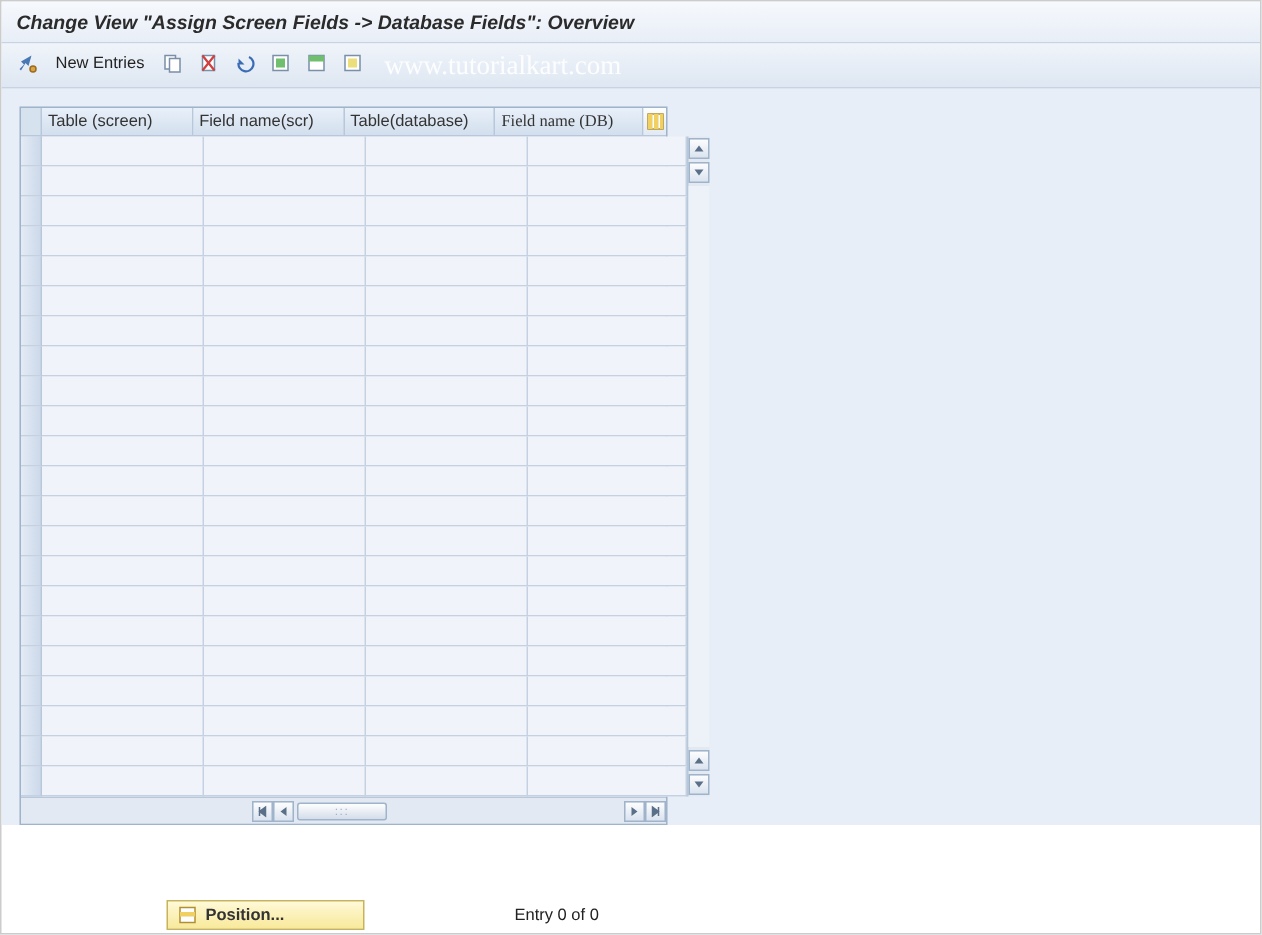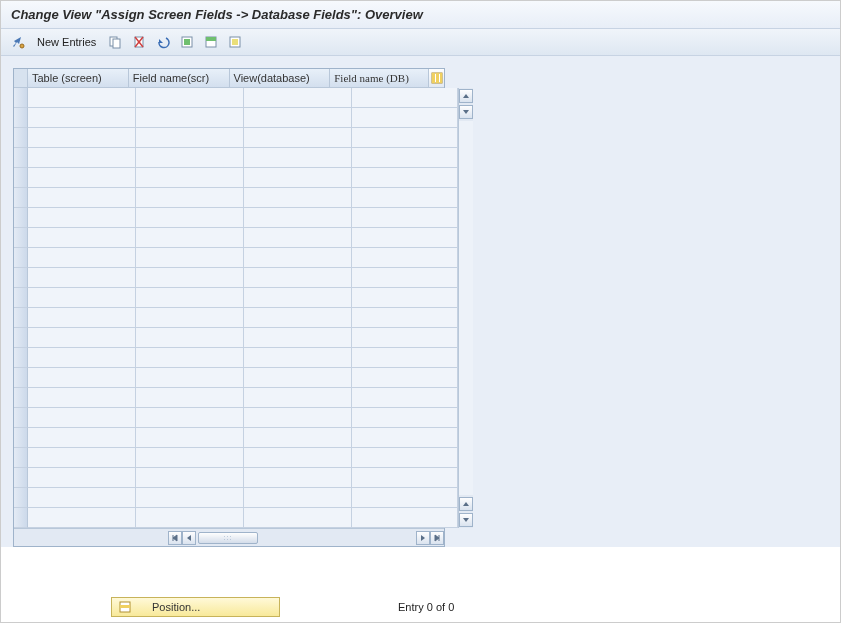--- a/index.html
+++ b/index.html
@@ -168,38 +168,39 @@
   .hscroll .gap { flex:1; }
   .arrow svg{display:block;}
 
   .footer {
     padding: 50px 10px 10px 110px;
     display:flex;
     align-items:center;
     gap: 30px;
   }
   .position-btn {
-    width: 169px;
+    width: 132px;
     height: 20px;
     background: linear-gradient(#fff9d8,#f8e99a);
     border:1px solid #c7b35a;
     display:flex;
     align-items:center;
     padding:0 6px;
-    gap:20px;
+    gap:5px;
     cursor:pointer;
     font-size:11px;
     color:#333;
+    font-weight:bold;
   }
   .position-btn .picon{
     width:14px;height:14px;
     display:flex;align-items:center;justify-content:center;
   }
   .entry-text {
-    margin-left: 88px;
+    margin-left: 70px;
     color:#222;
   }
 </style>
 </head>
 <body>
 
 <div class="title-bar">
   <span>Change View "Assign Screen Fields -&gt; Database Fields": Overview</span>
 </div>
 
@@ -241,29 +242,30 @@
         <rect x="2" y="2" width="10" height="10" fill="#fff" stroke="#7a8fa8"></rect>
         <rect x="2" y="2" width="10" height="4" fill="#6fbf6f"></rect>
       </svg>
   </span>
   <span class="tb-btn">
     <svg width="14" height="14">
         <rect x="2" y="2" width="10" height="10" fill="#fff" stroke="#7a8fa8"></rect>
         <rect x="4" y="4" width="6" height="6" fill="#eadf7a"></rect>
       </svg>
   </span>
+  <span class="watermark">www.tutorialkart.com</span>
 </div>
 
 <div class="work-area">
   <div class="grid-frame">
     <div class="grid-header">
       <div class="row-sel-header"></div>
       <div class="col-h col1">Table (screen)</div>
       <div class="col-h col2">Field name(scr)</div>
-      <div class="col-h col3">View(database)</div>
+      <div class="col-h col3">Table(database)</div>
       <div class="col-h col4">Field name (DB)</div>
       <div class="corner">
         <svg width="12" height="12">
             <rect x="1" y="1" width="10" height="10" fill="#fff" stroke="#b09030"></rect>
             <rect x="1" y="1" width="3" height="10" fill="#f0d060"></rect>
             <rect x="5" y="1" width="3" height="10" fill="#f0d060"></rect>
             <rect x="9" y="1" width="2" height="10" fill="#f0d060"></rect>
           </svg>
       </div>
     </div>

